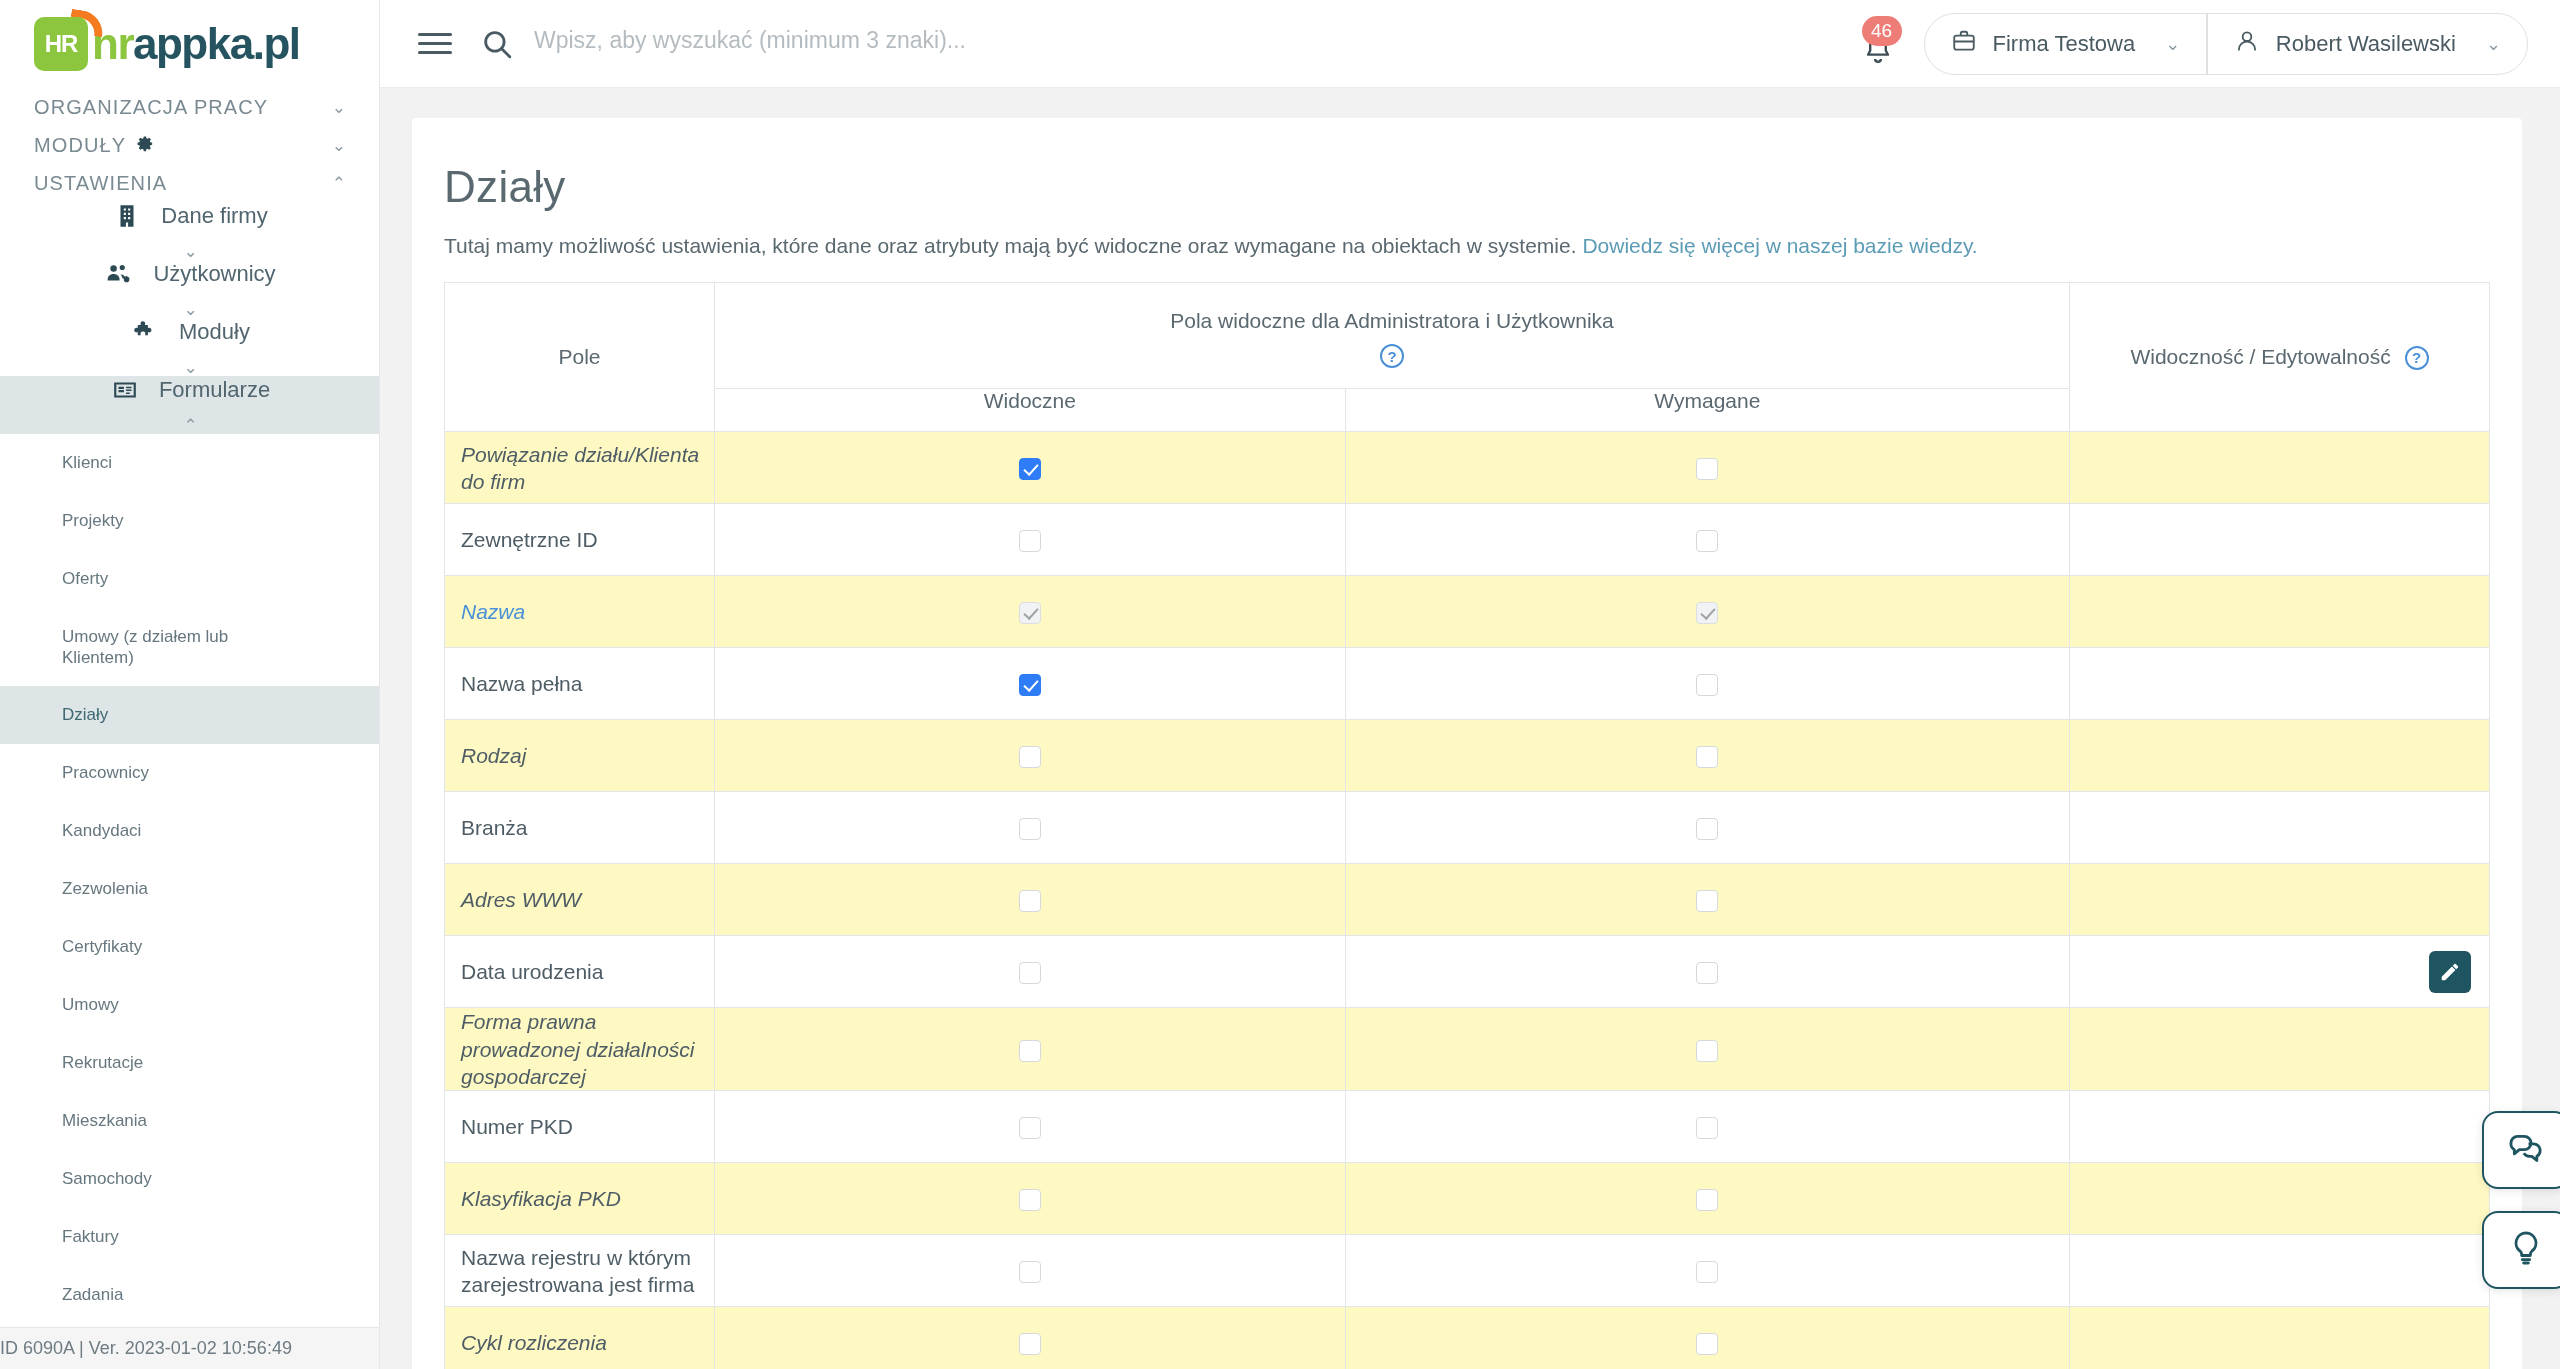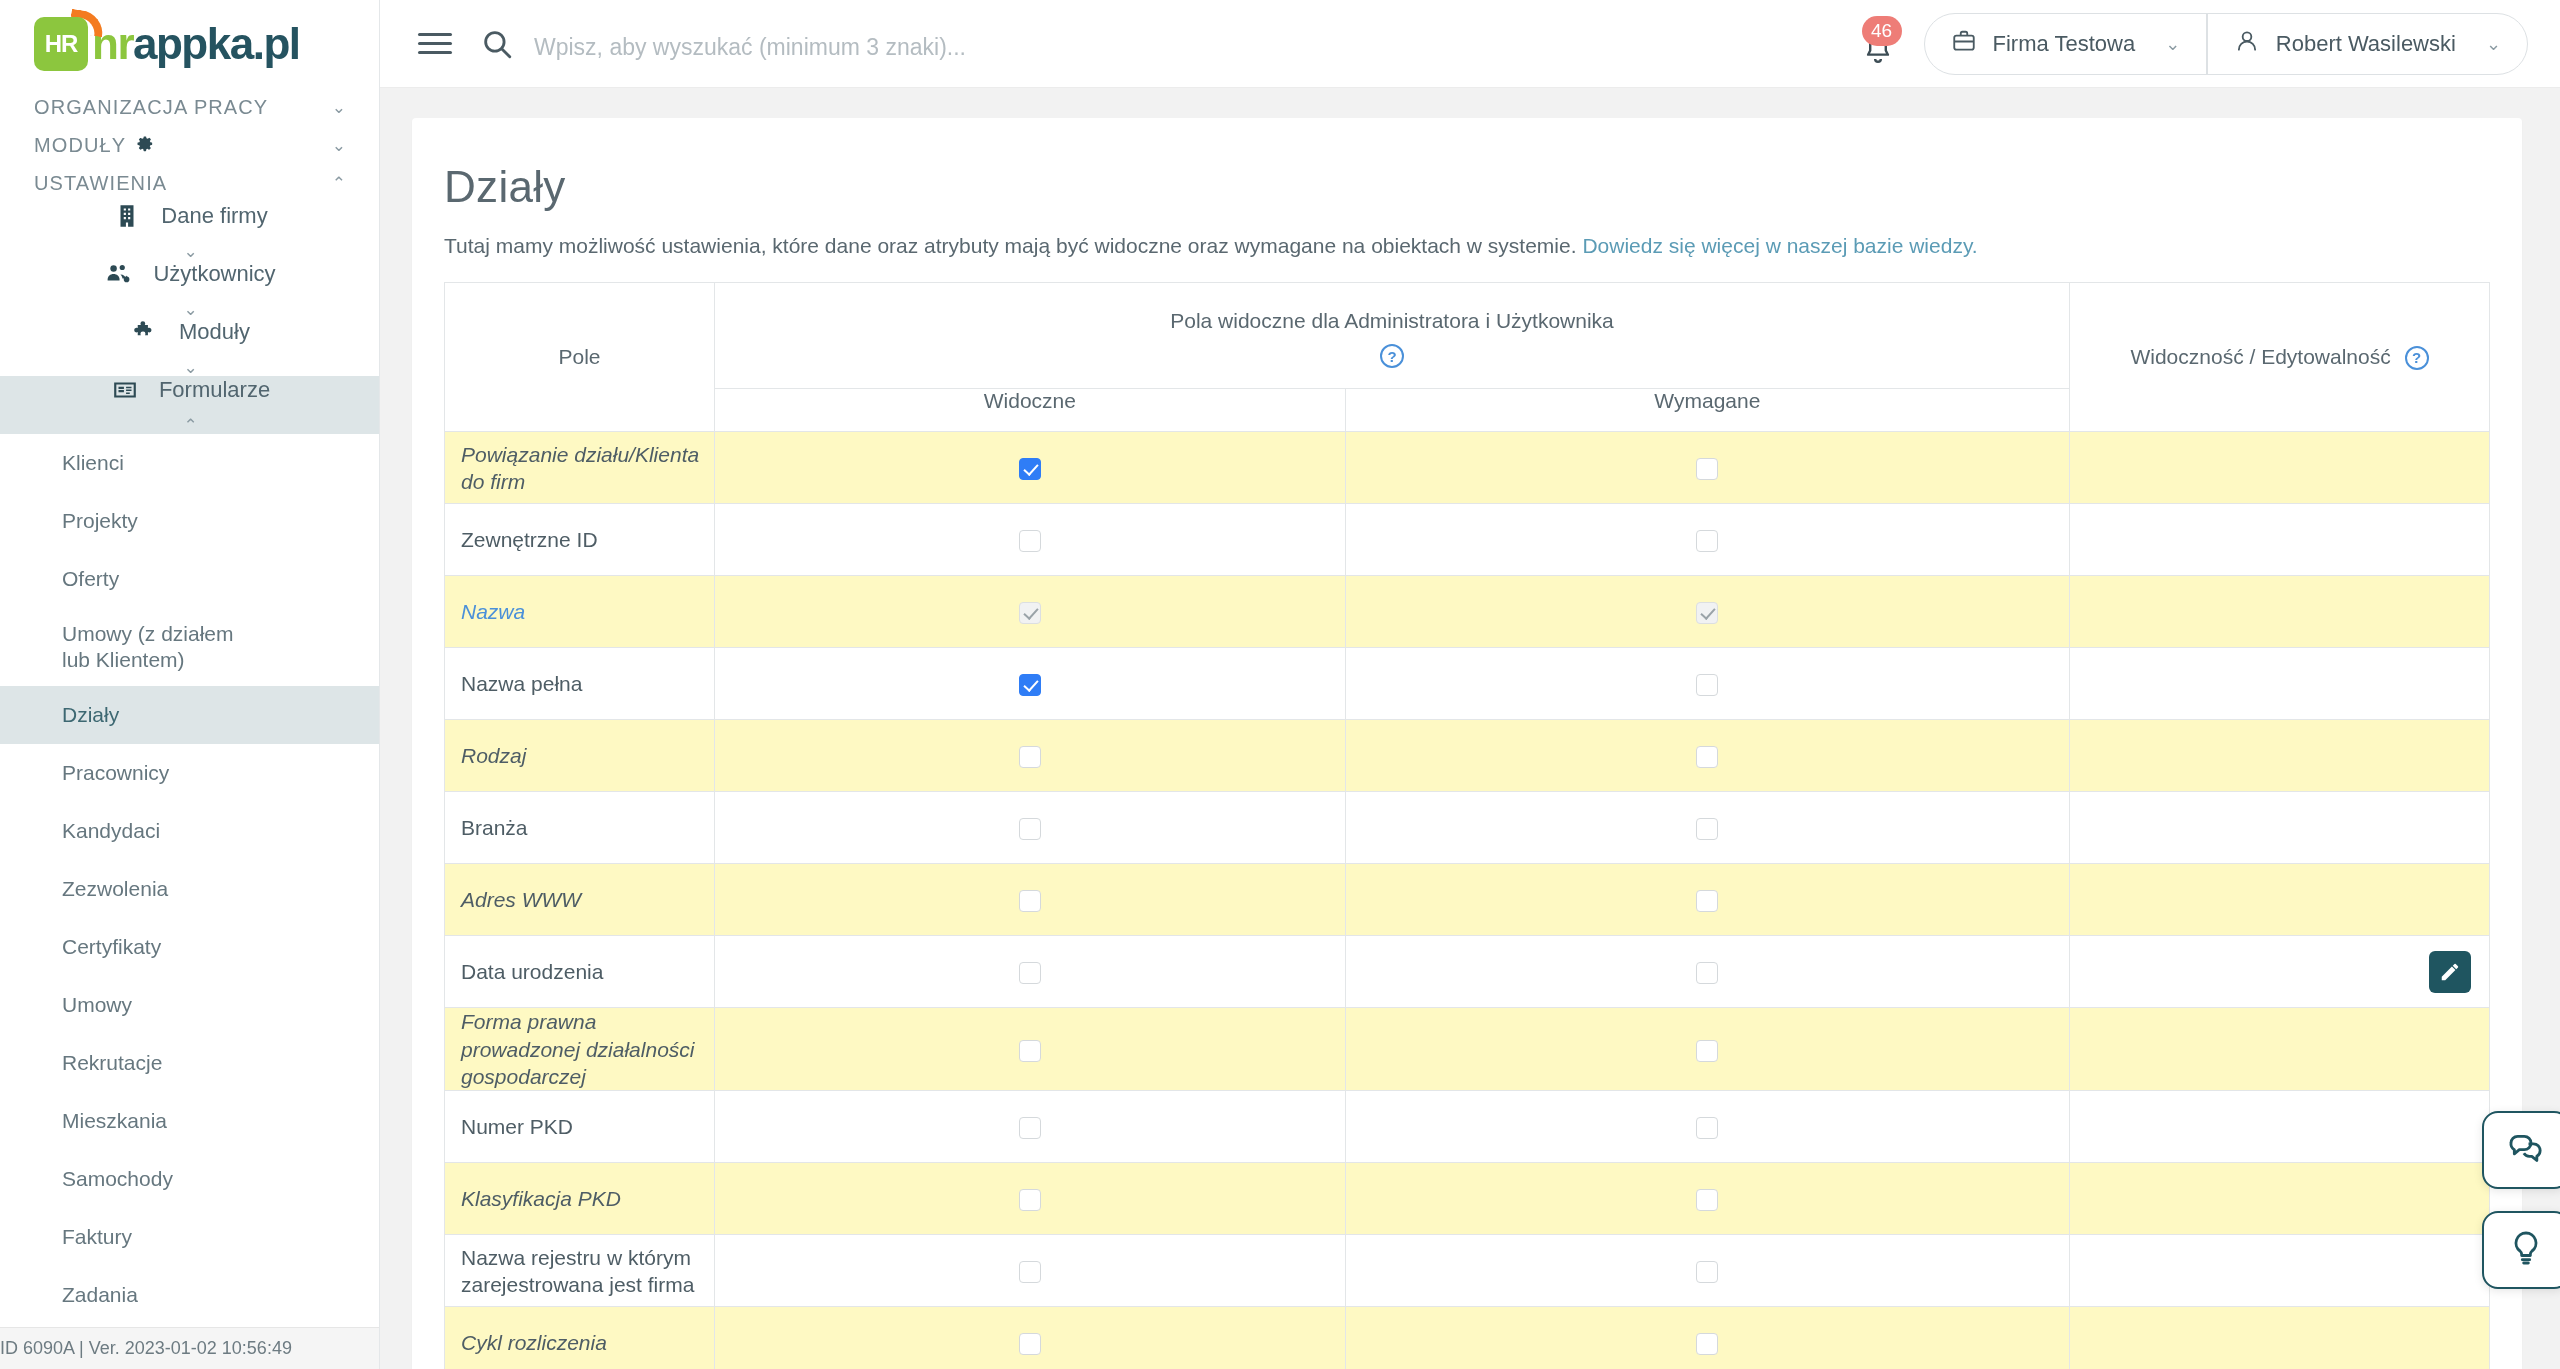--- a/index.html
+++ b/index.html
@@ -51,41 +51,41 @@
     height: 58px; padding: 0 32px 0 34px; cursor: pointer;
     color: #51656f; font-size: 22px; flex-direction: column;
   }
   .nav-item.active { background:#dde5e7; }
   .nav-item .left { display:flex; align-items:center; gap: 20px; }
   .nav-ico { width: 28px; height: 28px; color:#2d4a54; display:flex; align-items:center; justify-content:center; }
   .nav-ico svg { width: 26px; height: 26px; fill: #2d4a54; }
 
   .sub-item {
     height: 58px; display:flex; align-items:center; padding-left: 62px;
-    color:#66777f; font-size:21px; cursor:pointer;
+    color:#66777f; font-size:17px; cursor:pointer;
   }
   .sub-item.multiline { height: 78px; line-height:1.25; align-items:center; }
   .sub-item.active { background:#dde5e7; color:#3d6872; }
 
   .sidebar-footer {
     position: absolute; bottom: 0; left: 0; width: 380px;
     height: 42px; background: #f5f5f5; border-top:1px solid #e6e6e6;
     display:flex; align-items:center; 
     font-size: 18px; color:#6d7b82;
   }
 
   
   .main { flex: 1; position: relative; height: 1369px; background:#f2f2f2; }
   .topbar {
     height: 88px; background:#fff; display:flex; align-items:center;
     border-bottom:1px solid #ececec;
   }
   .hamburger { margin-left: 38px; width: 34px; cursor:pointer; }
   .hamburger div { height: 3px; background:#4a5a62; margin: 6px 0; border-radius:2px; }
-  .search-zone { display:flex; align-items:flex-end; margin-left: 28px; flex:1; }
+  .search-zone { display:flex; align-items:flex-start; margin-left: 28px; flex:1; }
   .search-ico { width:34px; height:34px; }
   .search-input {
     border:none; outline:none; margin-left: 20px; width: 900px;
     font-size: 23px; color:#4a5a62; font-family:"Liberation Sans", sans-serif;
     background: transparent;
   }
   .search-input::placeholder { color:#b4bcc1; }
 
   .topbar-right { display:flex; align-items:center; margin-right: 32px; gap: 26px; }
   .bell-wrap { position:relative; width:40px; height:52px; cursor:pointer; }

